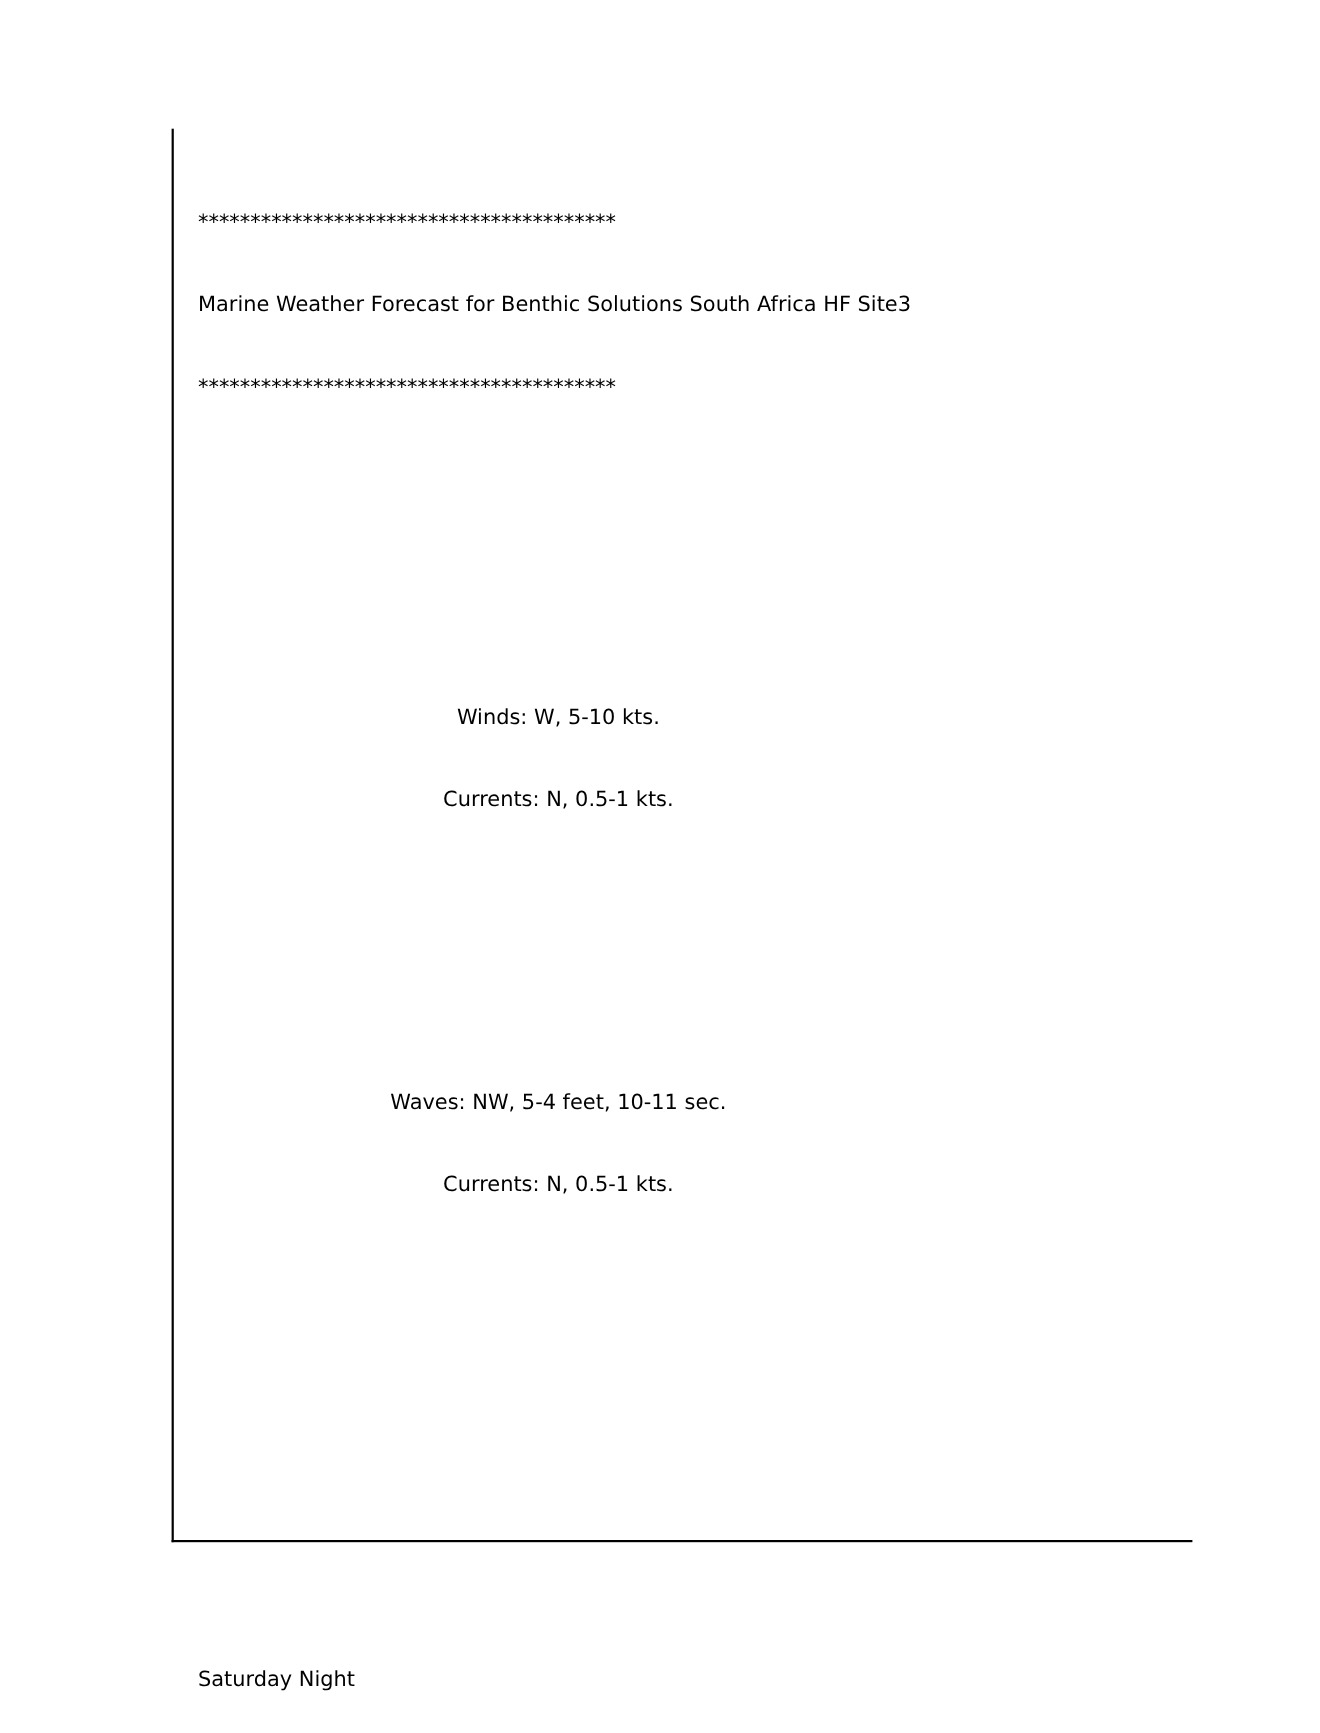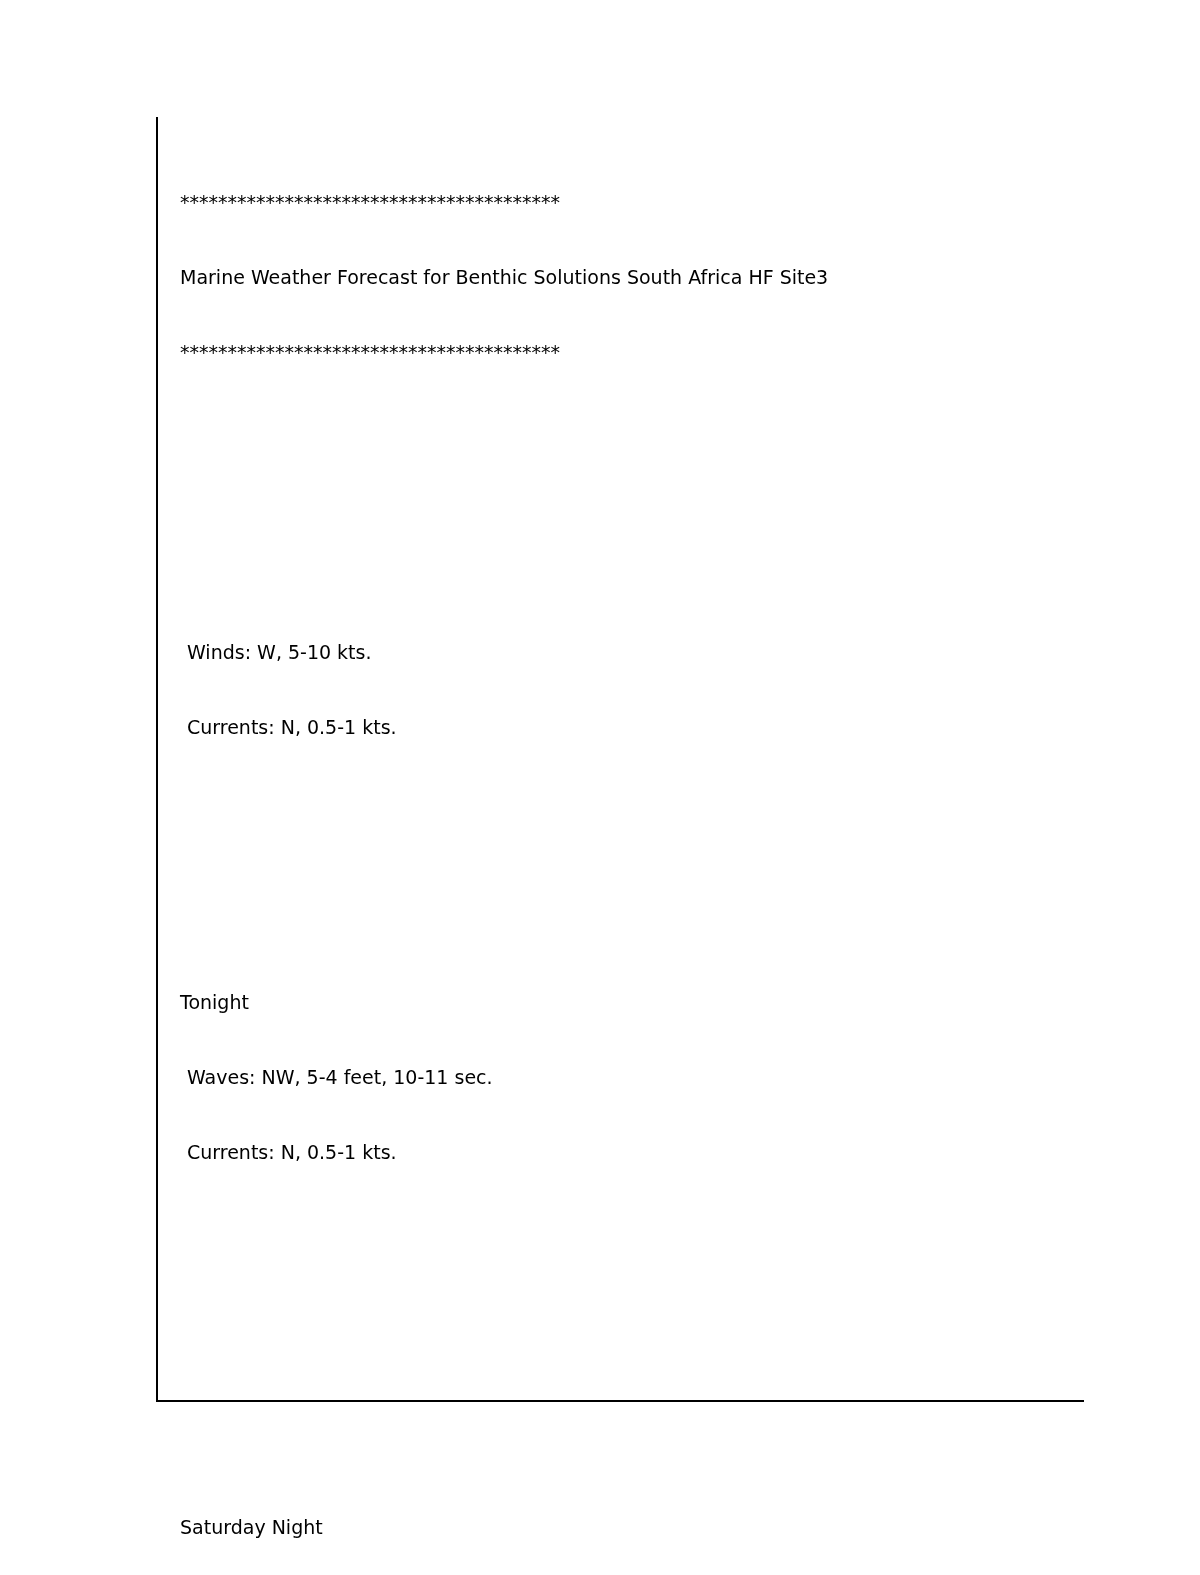--- a/index.html
+++ b/index.html
@@ -39,20 +39,21 @@
     left: 180px;
     top: 1415px;
     white-space: pre;
   }
   .line {
     height: 25px;
     white-space: pre;
   }
   .line.detail {
     padding-left: 7px;
+    text-align: center;
   }
   .line.blank {
     height: 25px;
   }
 </style>
 </head>
 <body>
 
 <div class="canvas">
 
@@ -65,21 +66,20 @@
       <div class="line blank"></div>
       <div class="line blank"></div>
 
       <div class="section">
         <div class="line detail">Winds: W, 5-10 kts.</div>
         <div class="line detail">Currents: N, 0.5-1 kts.</div>
         <div class="line blank"></div>
       </div>
 
       <div class="section">
-        <div class="line day">Tonight</div>
         <div class="line detail">Waves: NW, 5-4 feet, 10-11 sec.</div>
         <div class="line detail">Currents: N, 0.5-1 kts.</div>
         
       </div>
 
       
 
       
 
       

